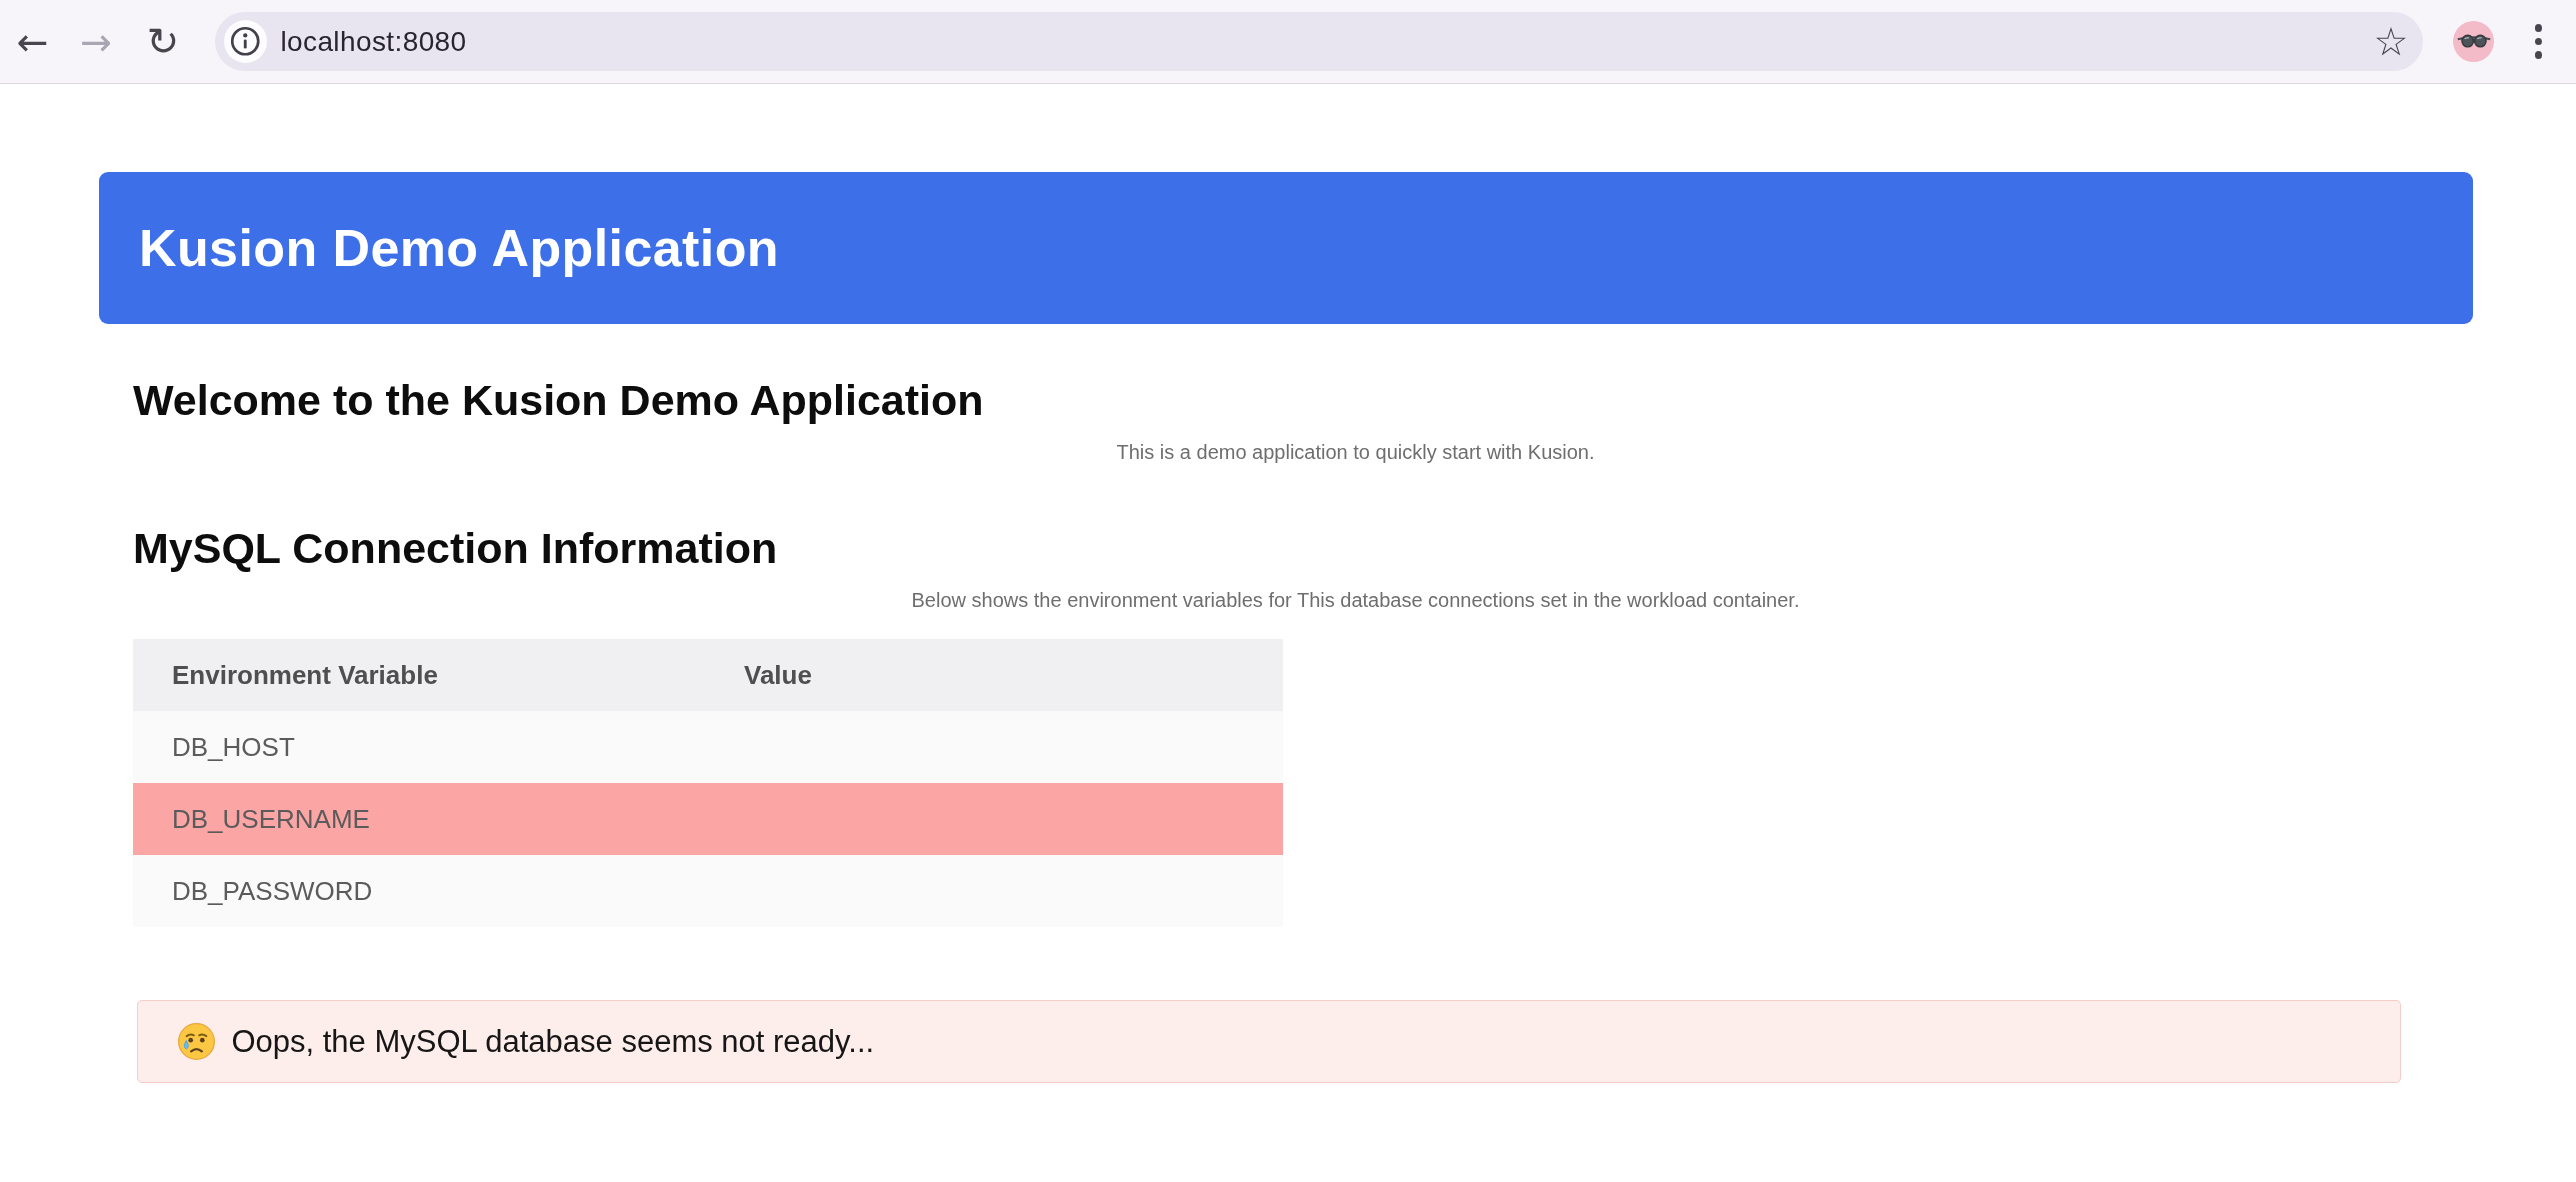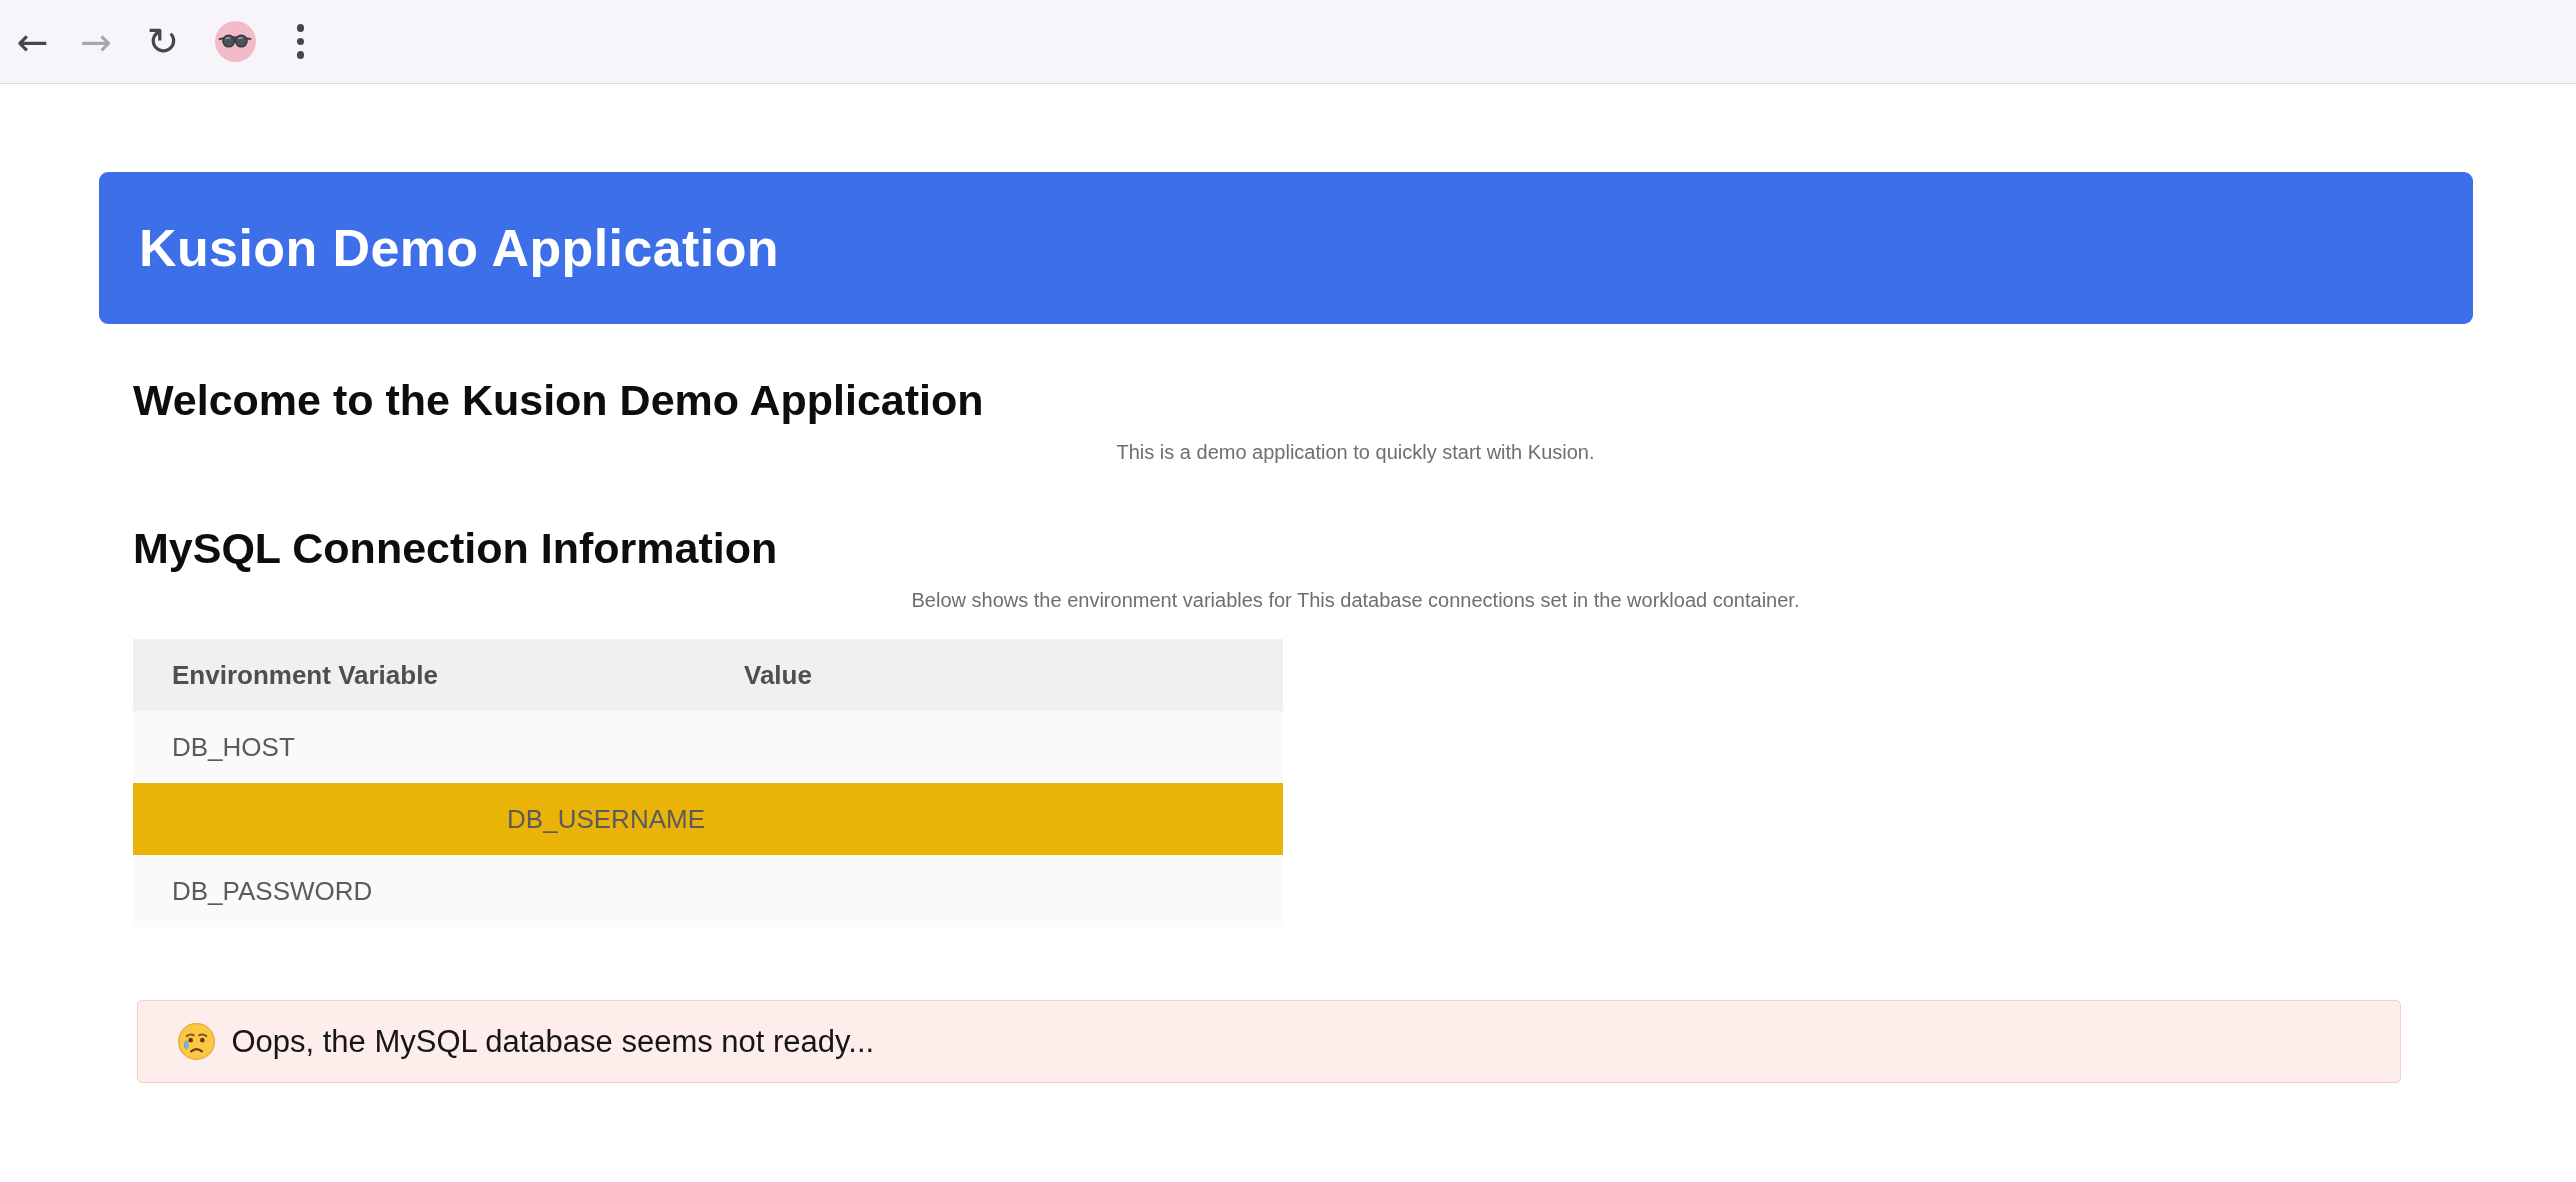--- a/index.html
+++ b/index.html
@@ -48,21 +48,21 @@
        font-weight:bold; color:#0d0d0d; }
   p.sub { margin:8px 0 0 135px; font-size:20px; line-height:39px; color:#6e6e6e;text-align:center; }
 
   table.env { margin:19px 0 0 133px; width:1150px; border-collapse:collapse; }
   table.env th, table.env td { height:72px; text-align:left; vertical-align:middle;
                                padding-left:39px; font-size:26px; }
   table.env th { background:#f0eff1; color:#4f4f4f; font-weight:bold; }
   table.env td { color:#5b5b5b; }
   table.env .col-name { width:572px; }
   table.env tr.odd td  { background:#fafafa; }
-  table.env tr.even td { background:#eab308;text-align:right; }
+  table.env tr.even td { background:#fca5a5; }
 
   .alert { margin:73px 0 0 137px; width:2264px; height:83px; border-radius:5px;
            background:#fdedeb; border:1.8px solid #f6cdc8; display:flex;
            align-items:center; padding-left:38px; }
   .alert .msg { margin-left:14.4px; font-size:31px; color:#161616; }
 </style>
 </head>
 <body>
 
 <div>
@@ -71,20 +71,34 @@
     <button class="navbtn btn-back">
       <span class="glyph">←</span>
     </button>
     <button class="navbtn btn-forward">
       <span class="glyph">→</span>
     </button>
     <button class="navbtn btn-reload">
       <span class="glyph">↻</span>
     </button>
 
+    <div class="omnibox">
+      <span class="site-info">
+        <svg width="30.5" height="30.5" viewBox="0 0 34 34">
+          <circle cx="17" cy="17" r="14.5" fill="none" stroke="#43404a" stroke-width="3"></circle>
+          <circle cx="17" cy="10.5" r="2.4" fill="#43404a"></circle>
+          <rect x="15.4" y="15" width="3.2" height="10" rx="1.4" fill="#43404a"></rect>
+        </svg>
+      </span>
+      <span class="url">localhost:8080</span>
+      <span class="sp"></span>
+      <button class="star-btn">
+        <span class="glyph">☆</span>
+      </button>
+    </div>
 
     <div class="avatar">
       <svg width="36" height="36" viewBox="0 0 40 40">
         <line x1="2" y1="17" x2="9" y2="15.5" stroke="#44494d" stroke-width="2.4"></line>
         <line x1="38" y1="17" x2="31" y2="15.5" stroke="#44494d" stroke-width="2.4"></line>
         <path d="M16 16 Q20 13.5 24 16" fill="none" stroke="#44494d" stroke-width="2.4"></path>
         <circle cx="13" cy="19" r="6.4" fill="#4c5359" stroke="#33383c" stroke-width="1.6"></circle>
         <circle cx="27" cy="19" r="6.4" fill="#4c5359" stroke="#33383c" stroke-width="1.6"></circle>
         <path d="M9.5 16.5 a6 6 0 0 1 5 -1" fill="none" stroke="#aab4ba" stroke-width="1.4"></path>
         <path d="M23.5 16.5 a6 6 0 0 1 5 -1" fill="none" stroke="#aab4ba" stroke-width="1.4"></path>

